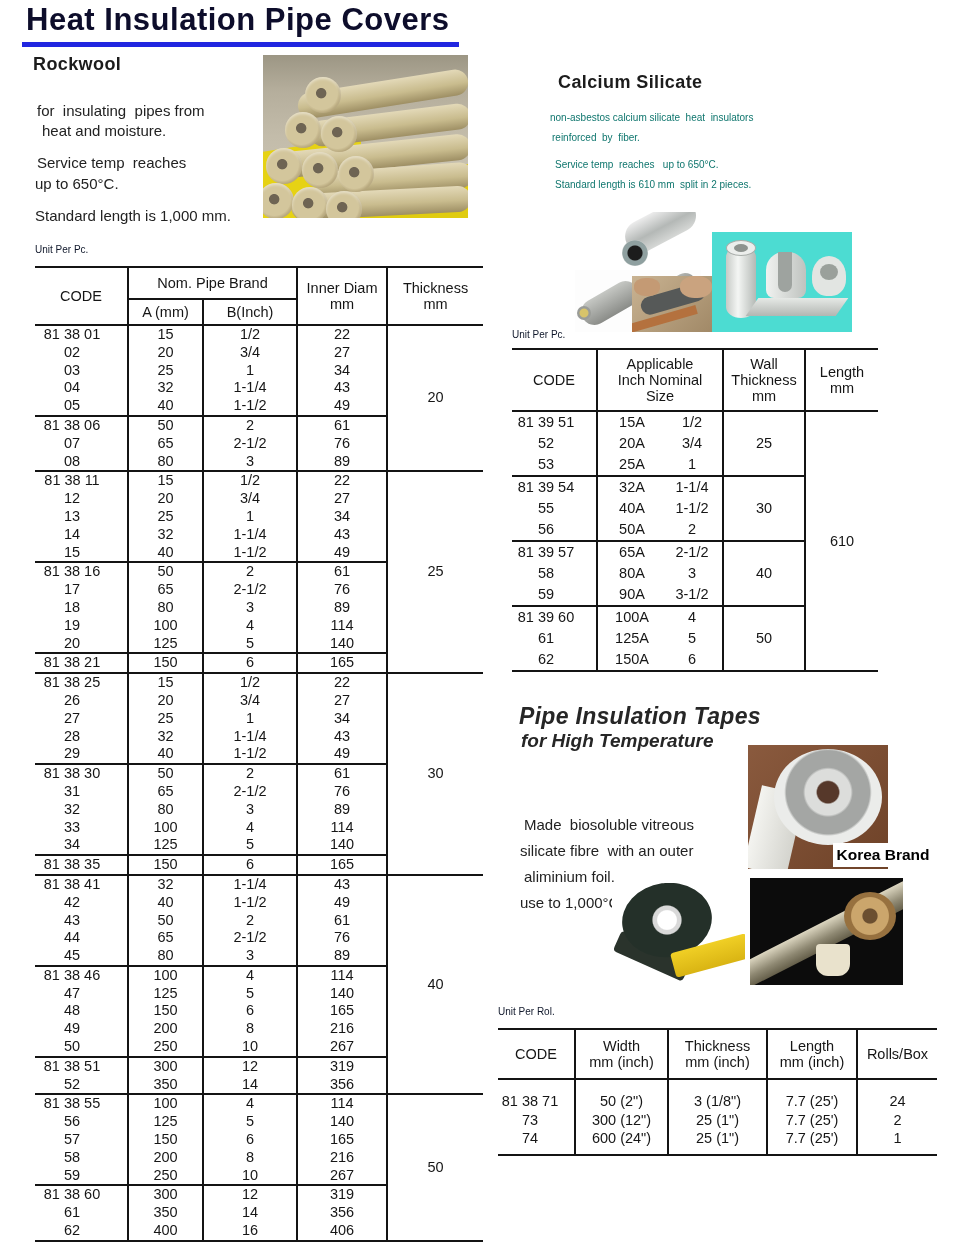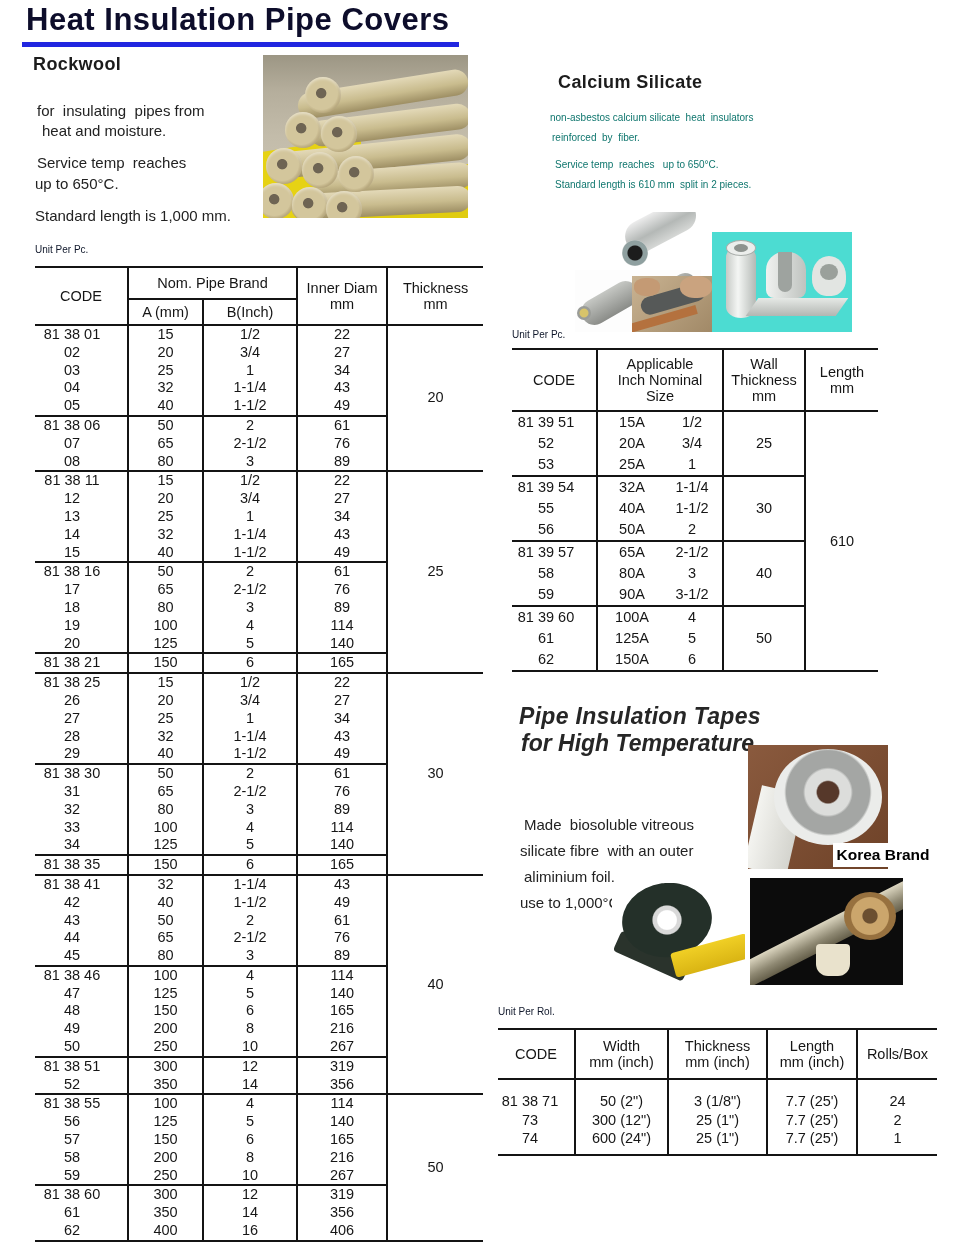--- a/index.html
+++ b/index.html
@@ -24,21 +24,21 @@
 
   .cs-info{position:absolute;left:502px;top:72px;width:370px;margin-left:48px;}
   .cs-info .sec-h{margin:0 0 15px 8px;}
   .cs-lines div{font-size:10px;color:#0f766e;white-space:pre;line-height:20px;}
   .cs-lines div:nth-child(2){margin-bottom:7px;margin-left:2px;}
   .cs-lines div:nth-child(3){margin-left:5px;}
   .cs-lines div:nth-child(4){margin-left:5px;}
 
   .tp-head{position:absolute;left:501px;top:703px;margin-left:18px;}
   .tp-title{font-size:23px;font-weight:bold;font-style:italic;color:#262626;letter-spacing:0.3px;}
-  .tp-sub{font-size:23px;font-weight:bold;font-style:italic;color:#262626;margin-left:2px;}
+  .tp-sub{font-size:19px;font-weight:bold;font-style:italic;color:#262626;margin-left:2px;}
   .tp-lines{position:absolute;left:520px;top:792px;width:235px;margin-top:20px;}
   .tp-lines div{font-size:15px;color:#222;white-space:pre;line-height:26px;}
   .tp-lines div:nth-child(1){margin-left:4px;}
   .tp-lines div:nth-child(3){margin-left:4px;}
   .korea-label{position:absolute;left:833px;top:843px;width:100px;height:24px;background:#fff;
                font-size:15.5px;font-weight:bold;color:#000;text-align:center;line-height:24px;}
 
   
   .unit-label{position:absolute;font-size:10px;color:#0f172a;text-align:left;}
   .ul-rock{left:35px;top:244px;width:445px;}

